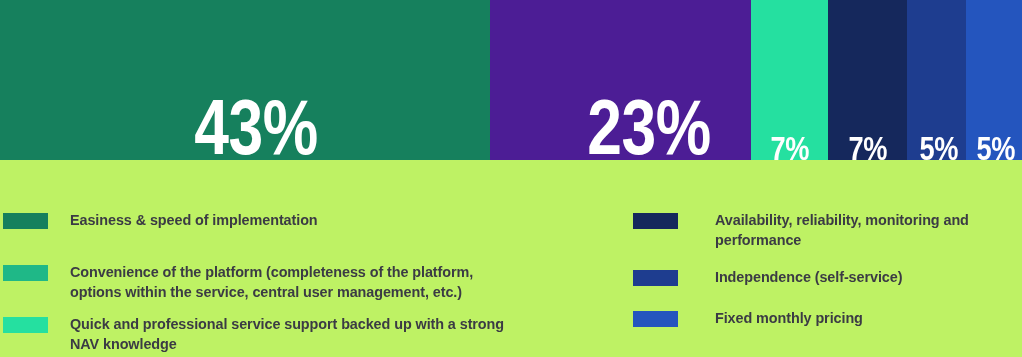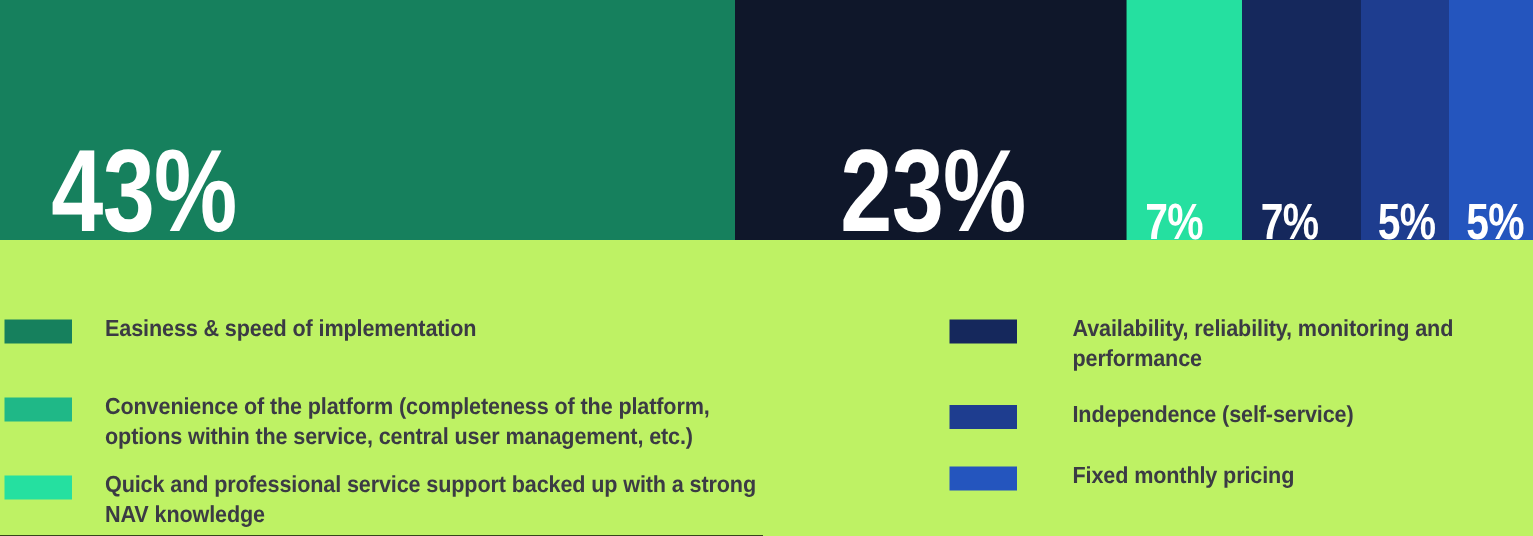--- a/index.html
+++ b/index.html
@@ -30,21 +30,21 @@
     display: flex;
     flex-direction: row;
     align-items: stretch;
   }
   .seg {
     position: relative;
     height: 176px;
     box-sizing: border-box;
     display: flex;
     align-items: flex-end;
-    justify-content: flex-start;
+    justify-content: center;
   }
   .seg-label {
     color: #ffffff;
     font-family: "Liberation Sans", sans-serif;
     font-weight: 700;
     line-height: 0.95;
     letter-spacing: -0.5px;
     transform: scaleX(0.80);
     transform-origin: right bottom;
     white-space: nowrap;
@@ -115,21 +115,21 @@
 </style>
 </head>
 <body>
 
 <div id="page">
 
   <div id="bar">
       <div class="seg big" style="width: 490px; background: rgb(22, 128, 93);">
         <span class="seg-label">43%</span>
       </div>
-      <div class="seg big" style="width: 261px; background: #0f172a; padding-left: 36px;">
+      <div class="seg big" style="width: 261px; background: #4c1d95; padding-left: 36px;">
         <span class="seg-label">23%</span>
       </div>
       <div class="seg mid" style="width: 77px; background: rgb(37, 224, 160);">
         <span class="seg-label">7%</span>
       </div>
       <div class="seg mid" style="width: 79px; background: rgb(21, 40, 92);">
         <span class="seg-label">7%</span>
       </div>
       <div class="seg small" style="width: 59px; background: rgb(30, 61, 143);">
         <span class="seg-label">5%</span>

